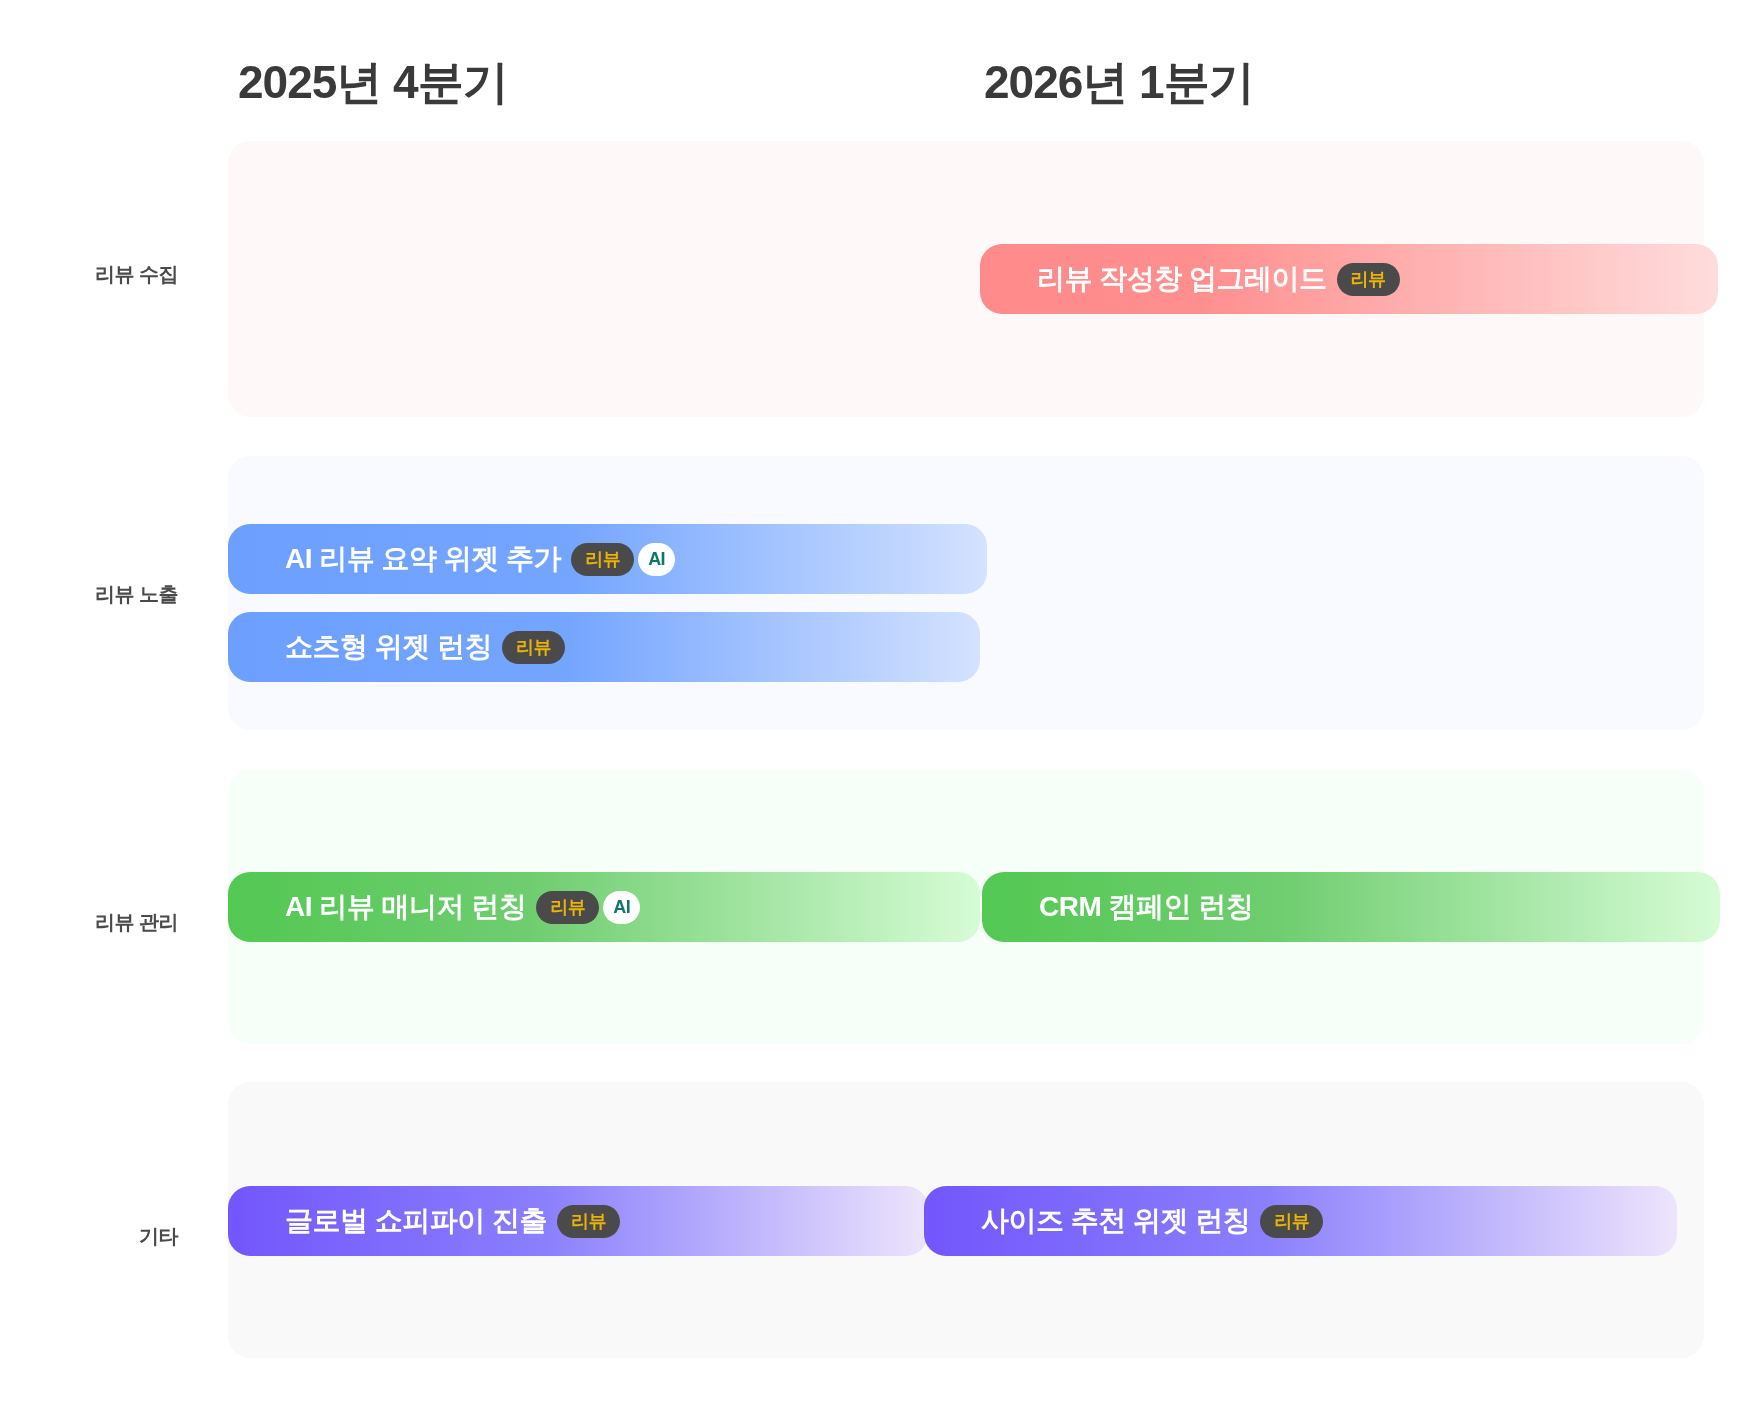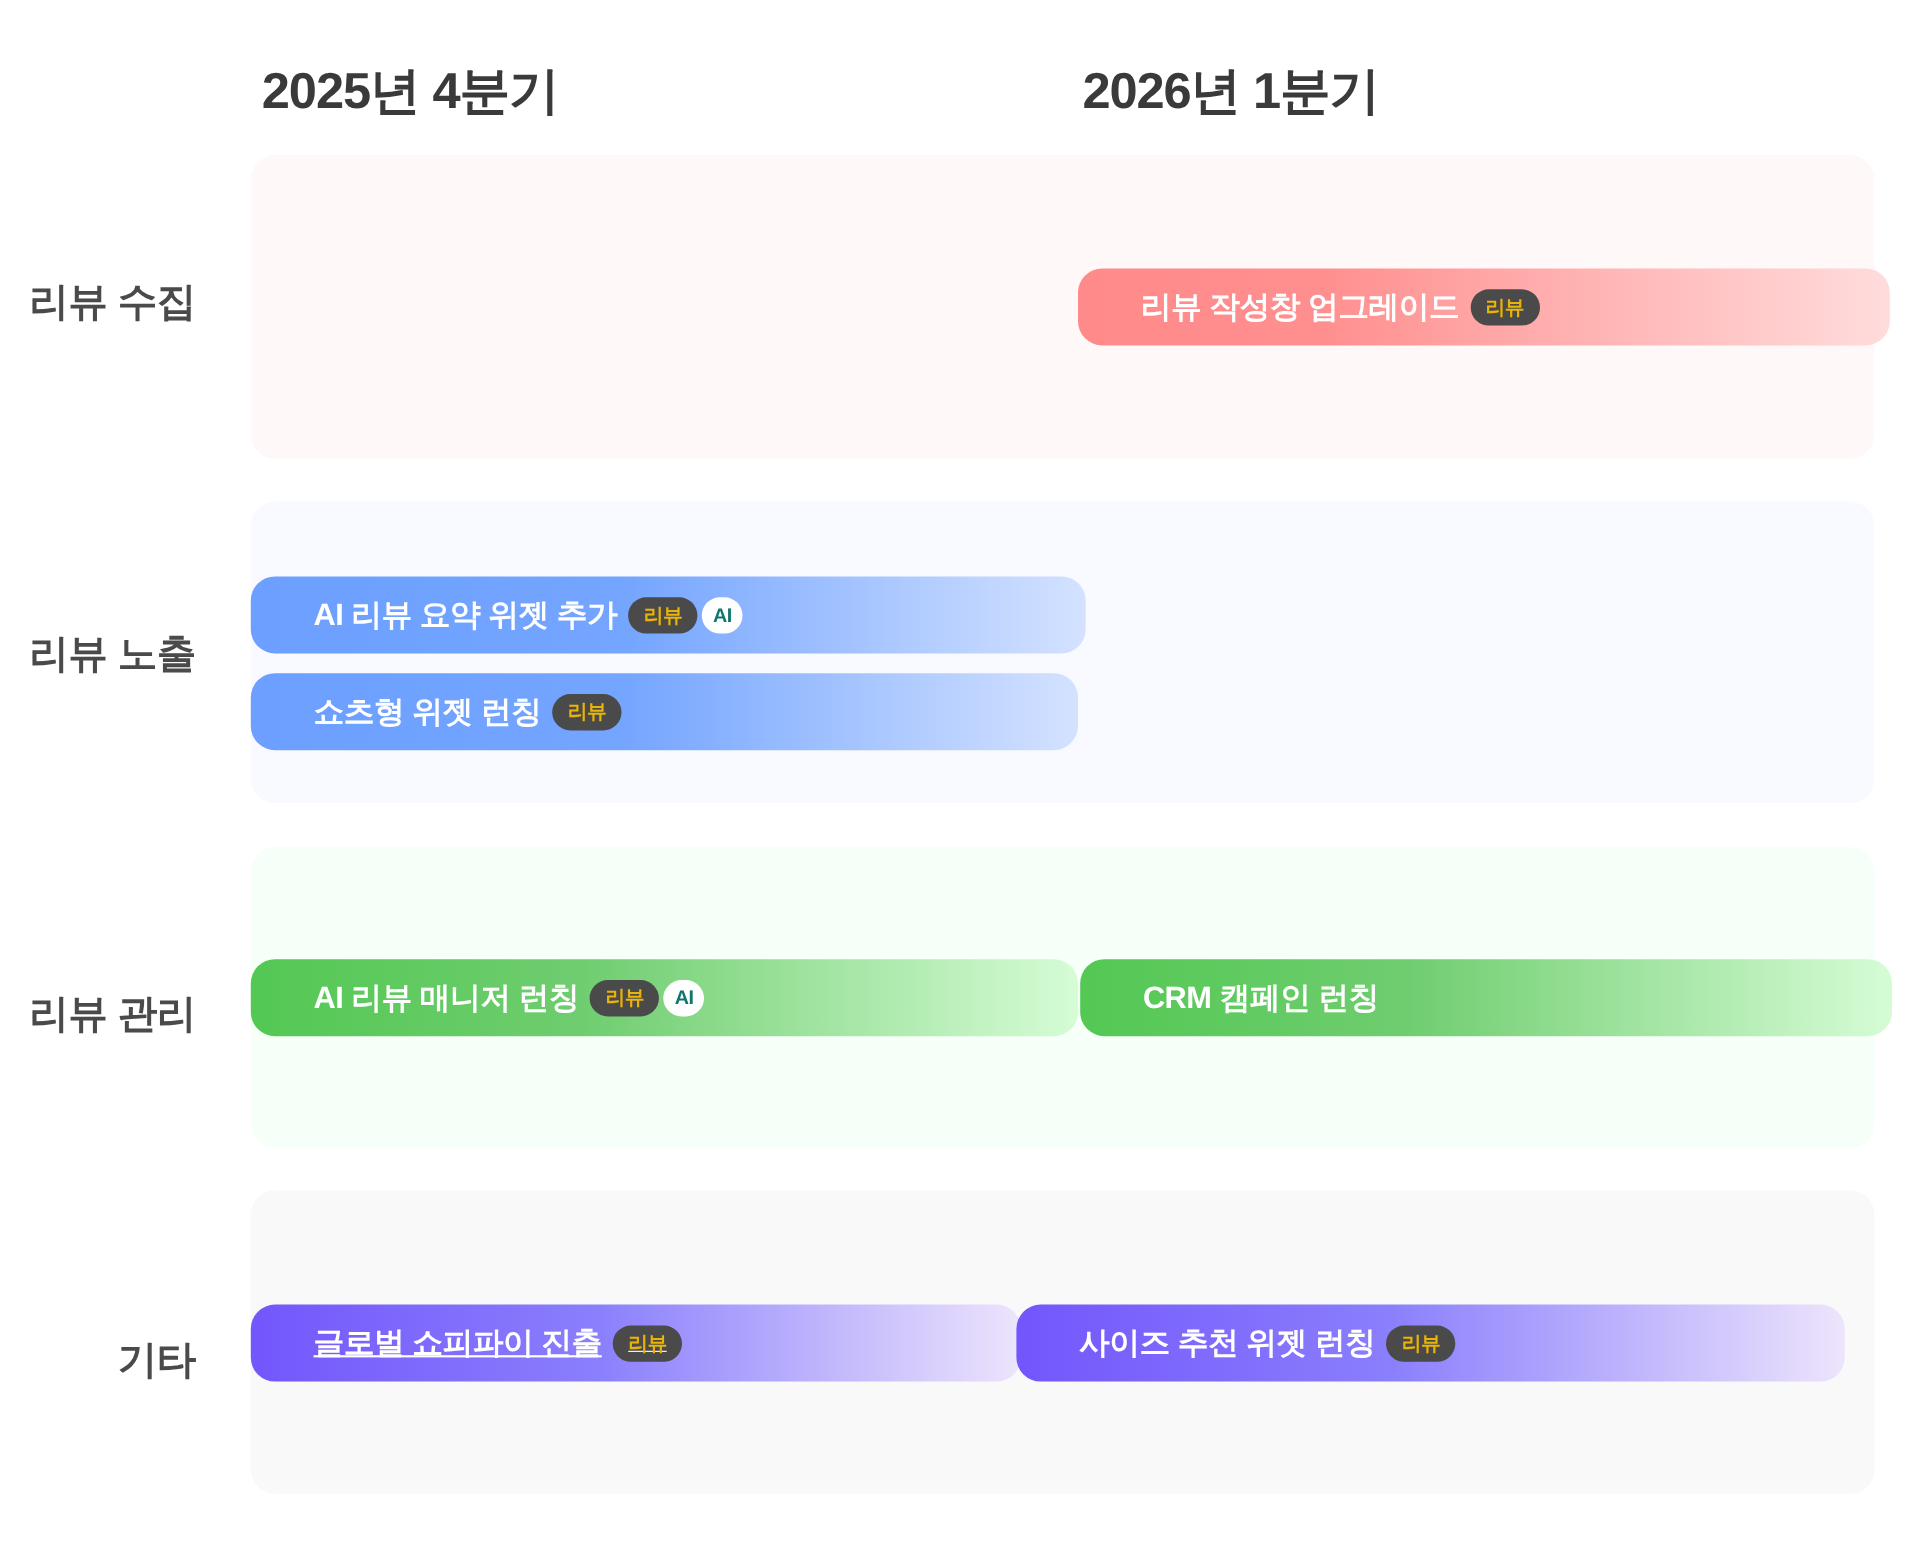--- a/index.html
+++ b/index.html
@@ -1,21 +1,21 @@
 <!DOCTYPE html>
 <html><head>
 <meta charset="utf-8">
 <style>
   html, body { margin: 0; padding: 0; background: #ffffff; }
   body { width: 1756px; height: 1412px; position: relative; overflow: hidden;
          font-family: "Liberation Sans", "DejaVu Sans", sans-serif; }
   .col-header { position: absolute; top: 52px; font-size: 46px; font-weight: 700;
                 color: #3a3a3a; letter-spacing: -1px; line-height: 60px; white-space: nowrap; }
   .row-label { position: absolute; left: 0; width: 178px; text-align: right;
-               font-size: 36px; font-weight: 700; color: #4a4a4a; letter-spacing: -0.5px;
+               font-size: 20px; font-weight: 700; color: #4a4a4a; letter-spacing: -0.5px;
                line-height: 40px; white-space: nowrap; }
   .panel { position: absolute; left: 228px; width: 1476px; height: 276px; border-radius: 22px; }
   .bar { position: absolute; height: 70px; border-radius: 22px; display: flex; align-items: center;
          padding-left: 57px; box-sizing: border-box; color: #ffffff; font-size: 28px; font-weight: 700;
          letter-spacing: -0.5px; white-space: nowrap; cursor: pointer; }
   .bar .label { margin-right: 10px; }
   .badge { display: inline-flex; align-items: center; justify-content: center; height: 33px;
            border-radius: 17px; font-size: 18px; font-weight: 700; padding: 0 14px; margin-right: 4px; }
   .badge.dark { background: #4a4a4a; color: #eab308; }
   .badge.light { background: #ffffff; color: #0f766e; padding: 0 10px; }
@@ -57,20 +57,20 @@
 
 <div class="bar green" style="left:228px; top:872px; width:752px;">
   <span class="label">AI 리뷰 매니저 런칭</span>
   <span class="badge dark">리뷰</span>
   <span class="badge light">AI</span>
 </div>
 <div class="bar green" style="left:982px; top:872px; width:738px;">
   <span class="label">CRM 캠페인 런칭</span>
 </div>
 
-<div class="bar purple" style="left:228px; top:1186px; width:700px;text-decoration:underline;">
+<div class="bar purple" style="left:228px; top:1186px; width:700px;">
   <span class="label">글로벌 쇼피파이 진출</span>
   <span class="badge dark">리뷰</span>
 </div>
 <div class="bar purple" style="left:924px; top:1186px; width:753px;">
   <span class="label">사이즈 추천 위젯 런칭</span>
   <span class="badge dark">리뷰</span>
 </div>
 
 </body></html>

